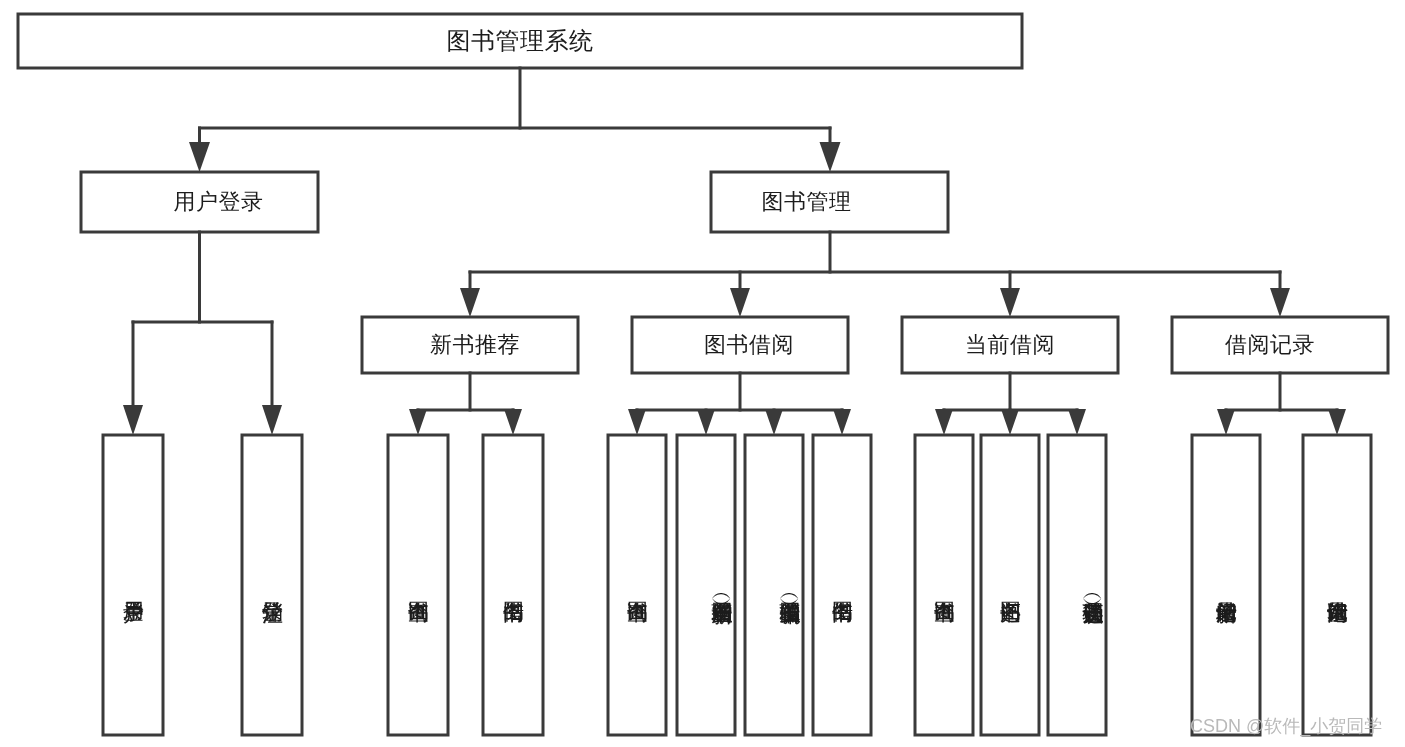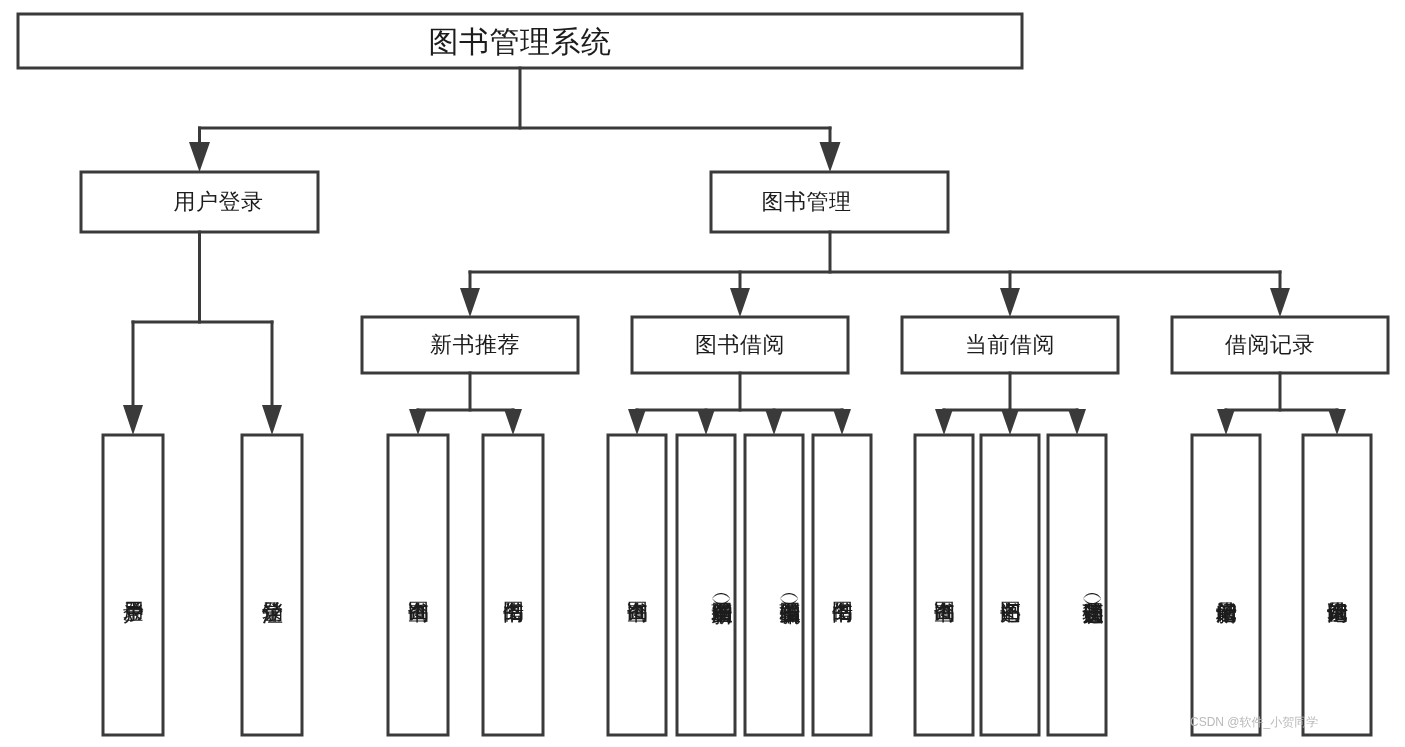--- a/index.html
+++ b/index.html
@@ -63,21 +63,21 @@
     line-height: 1.28;
     writing-mode: vertical-rl;
     text-orientation: upright;
     user-select: none;
     text-align: center;
   }
   .watermark {
     position: absolute;
     left: 1190px;
     top: 714px;
-    font-size: 12px;
+    font-size: 18px;
     color: #b9b9b9;
     white-space: nowrap;
     user-select: none;
     font-family: "Liberation Sans", "DejaVu Sans", sans-serif;
   }
 </style>
 </head>
 <body>
 
 <div id="diagram-root">
@@ -165,27 +165,27 @@
     <polygon class="arrow-head" points="1077,435 1068,409 1086,409"></polygon>
 
     <path class="connector" d="M 1280 373 L 1280 410"></path>
     <path class="connector" d="M 1226 410 L 1337 410"></path>
     <path class="connector" d="M 1226 410 L 1226 418"></path>
     <polygon class="arrow-head" points="1226,435 1217,409 1235,409"></polygon>
     <path class="connector" d="M 1337 410 L 1337 418"></path>
     <polygon class="arrow-head" points="1337,435 1328,409 1346,409"></polygon>
   </svg>
 
-  <div class="node-label-h" style="left:18px; top:14px; width:1004px; height:54px; font-size:30px;">图书管理系统</div>
+  <div class="node-label-h" style="left:18px; top:14px; width:1004px; height:54px; font-size:24px;">图书管理系统</div>
 
   <div class="node-label-h" style="left:81px; top:172px; width:237px; height:60px;margin-left:19px;">用户登录</div>
   <div class="node-label-h" style="left:711px; top:172px; width:191px; height:60px;">图书管理</div>
 
   <div class="node-label-h" style="left:362px; top:317px; width:226px; height:56px;">新书推荐</div>
-  <div class="node-label-h" style="left:632px; top:317px; width:216px; height:56px;">图书借阅</div>
+  <div class="node-label-h" style="left:632px; top:317px; width:216px; height:56px;padding-left:9px;">图书借阅</div>
   <div class="node-label-h" style="left:902px; top:317px; width:216px; height:56px;border-radius:18px;">当前借阅</div>
   <div class="node-label-h" style="left:1172px; top:317px; width:196px; height:56px;">借阅记录</div>
 
   <div class="node-label-v" style="left:103px; top:435px; width:60px; height:300px;">用户登录</div>
   <div class="node-label-v" style="left:242px; top:435px; width:60px; height:300px;">注销登录</div>
 
   <div class="node-label-v" style="left:388px; top:435px; width:60px; height:300px;">查询图书</div>
   <div class="node-label-v" style="left:483px; top:435px; width:60px; height:300px;">借阅图书</div>
 
   <div class="node-label-v" style="left:608px; top:435px; width:58px; height:300px;">查询图书</div>

